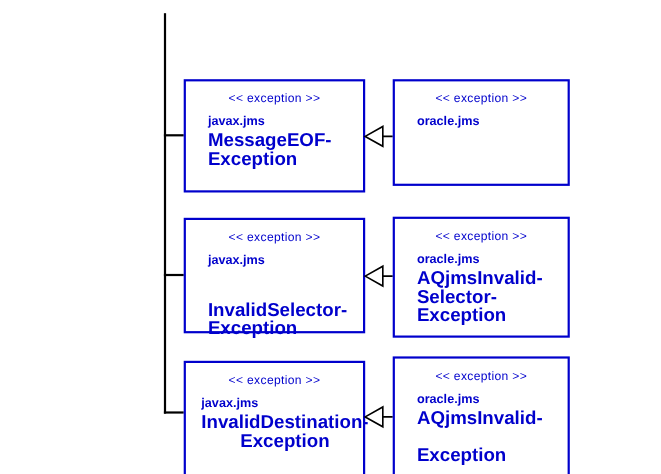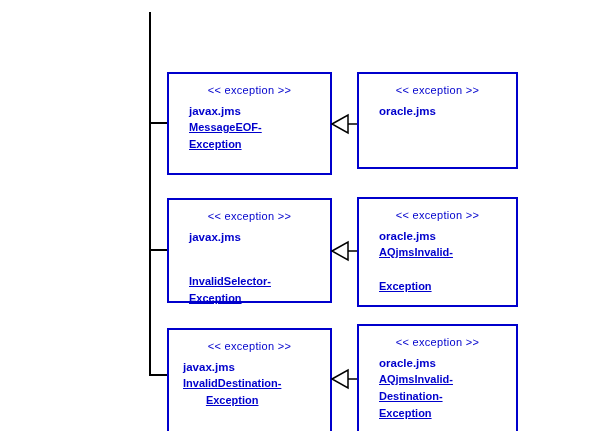--- a/index.html
+++ b/index.html
@@ -44,25 +44,24 @@
     color: #0000cc;
     font-family: "Liberation Sans", sans-serif;
     font-size: 11.5px;
     font-weight: bold;
     white-space: nowrap;
   }
   .cls {
     position: absolute;
     color: #0000cc;
     font-family: "Liberation Sans", sans-serif;
-    font-size: 11px;
+    font-size: 17px;
     font-weight: bold;
     line-height: 17px;
     white-space: pre;
-    text-decoration: underline;
   }
   .conn {
     position: absolute;
     background: #000000;
   }
   .conn-v { width: 2px; }
   .conn-h { height: 2px; }
   .arrowhead {
     position: absolute;
   }
@@ -102,33 +101,33 @@
   </div>
 
   <svg class="arrowhead" style="left:330px; top:227px;" width="30" height="24" viewBox="0 0 30 24">
     <polygon points="2,12 18,3 18,21" fill="#ffffff" stroke="#000000" stroke-width="1.5"></polygon>
     <line x1="18" y1="12" x2="29" y2="12" stroke="#000000" stroke-width="1.5"></line>
   </svg>
 
   <div class="uml-box" style="left:357px; top:185px; width:161px; height:110px;">
     <div class="stereotype" style="top:10px;">&lt;&lt; exception &gt;&gt;</div>
     <div class="pkg" style="left:20px; top:31px;">oracle.jms</div>
-    <div class="cls" style="left:20px; top:45px;"><span>AQjmsInvalid-</span><br><br><span>Exception</span></div>
+    <div class="cls" style="left:20px; top:45px;"><span>AQjmsInvalid-</span><br><span>Selector-</span><br><span>Exception</span></div>
   </div>
 
   <div class="uml-box" style="left:167px; top:316px; width:165px; height:105px;">
     <div class="stereotype" style="top:10px;">&lt;&lt; exception &gt;&gt;</div>
     <div class="pkg" style="left:14px; top:31px;">javax.jms</div>
     <div class="cls" style="left:14px; top:45px;text-align:center;"><span>InvalidDestination-</span><br><span>Exception</span></div>
   </div>
 
   <svg class="arrowhead" style="left:330px; top:355px;" width="30" height="24" viewBox="0 0 30 24">
     <polygon points="2,12 18,3 18,21" fill="#ffffff" stroke="#000000" stroke-width="1.5"></polygon>
     <line x1="18" y1="12" x2="29" y2="12" stroke="#000000" stroke-width="1.5"></line>
   </svg>
 
   <div class="uml-box" style="left:357px; top:312px; width:161px; height:110px;">
     <div class="stereotype" style="top:10px;">&lt;&lt; exception &gt;&gt;</div>
     <div class="pkg" style="left:20px; top:31px;">oracle.jms</div>
-    <div class="cls" style="left:20px; top:45px;"><span>AQjmsInvalid-</span><br><span>Destination-</span><br><span>Exception</span></div>
+    <div class="cls" style="left:20px; top:45px;"><span>AQjmsInvalid-</span><br><br><span>Exception</span></div>
   </div>
 
 </div>
 
 </body></html>

